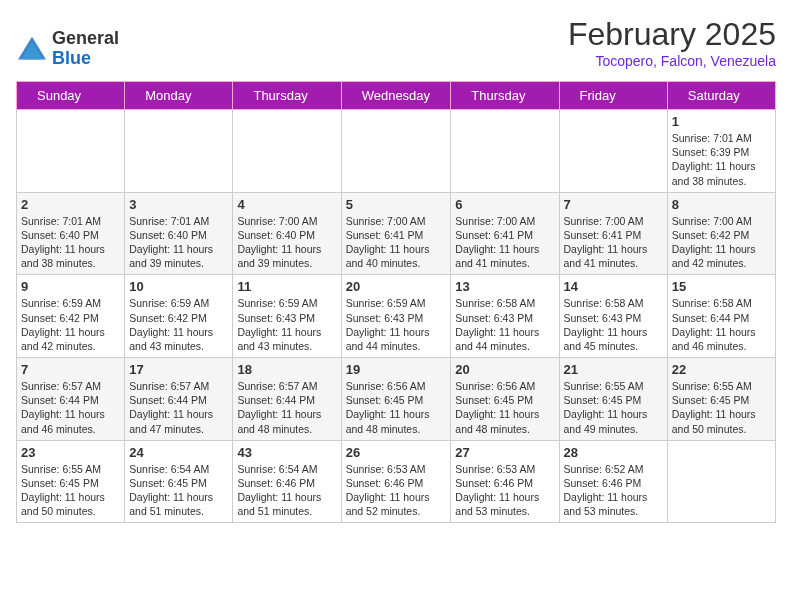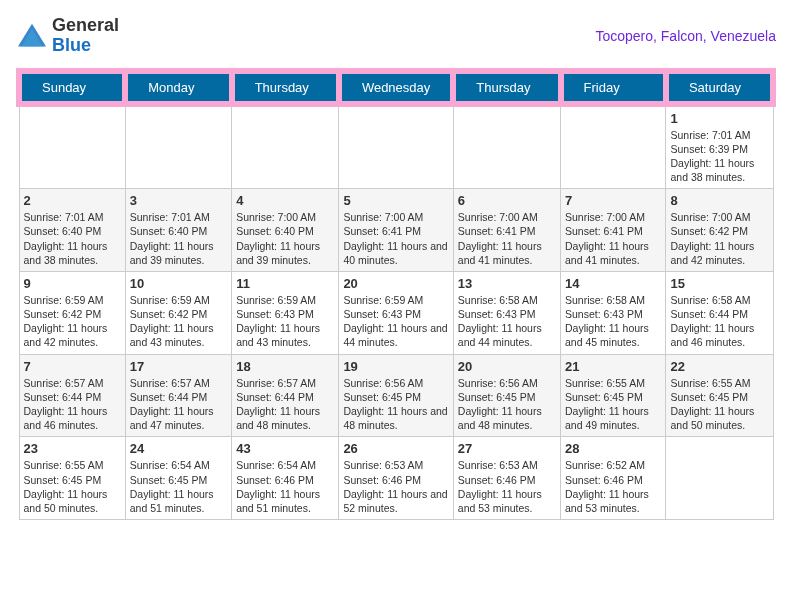--- a/index.html
+++ b/index.html
@@ -6,21 +6,21 @@
     body {
       font-family: Arial, sans-serif;
       background: #fff;
       width: 792px;
       min-height: 612px;
       padding: 16px;
     }
     .header {
       display: flex;
       justify-content: space-between;
-      align-items: center;
+      align-items: flex-end;
       margin-bottom: 12px;
     }
     .logo {
       display: flex;
       align-items: center;
       gap: 4px;
     }
     .logo-text {
       display: flex;
       flex-direction: column;
@@ -51,26 +51,26 @@
     .location {
       font-size: 14px;
       color: #6d28d9;
     }
     .calendar {
       width: 100%;
       border-collapse: collapse;
       border: 1px solid #ccc;
     }
     .calendar th {
-      background: #0369a1;
+      background: #a21caf;
       color: #fff;
       font-size: 13px;
       padding: 6px 20px;
       text-align: left;
-      border: 6px solid #f9a8d4;
+      border: 1px solid #f9a8d4;
       font-weight: normal;
     }
     .calendar td {
       vertical-align: top;
       border: 1px solid #ccc;
       padding: 4px 4px 4px 4px;
       width: 108px;
       min-height: 80px;
       font-size: 11px;
       color: #333;
@@ -102,20 +102,21 @@
     <svg class="logo-icon" viewBox="0 0 36 32" xmlns="http://www.w3.org/2000/svg">
       <polygon points="18,2 34,28 2,28" fill="#1a6fc4" opacity="0.85"></polygon>
       <polygon points="18,8 30,28 6,28" fill="#3a9fd5" opacity="0.7"></polygon>
     </svg>
     <div class="logo-text">
       <span class="logo-general">General</span>
       <span class="logo-blue">Blue</span>
     </div>
   </div>
   <div class="title-block">
+    <div class="month-title">February 2025</div>
     <div class="location">Tocopero, Falcon, Venezuela</div>
   </div>
 </div>
 
 <table class="calendar">
   <thead>
     <tr>
     <th>Sunday</th>
         <th>Monday</th>
         <th>Thursday</th>

